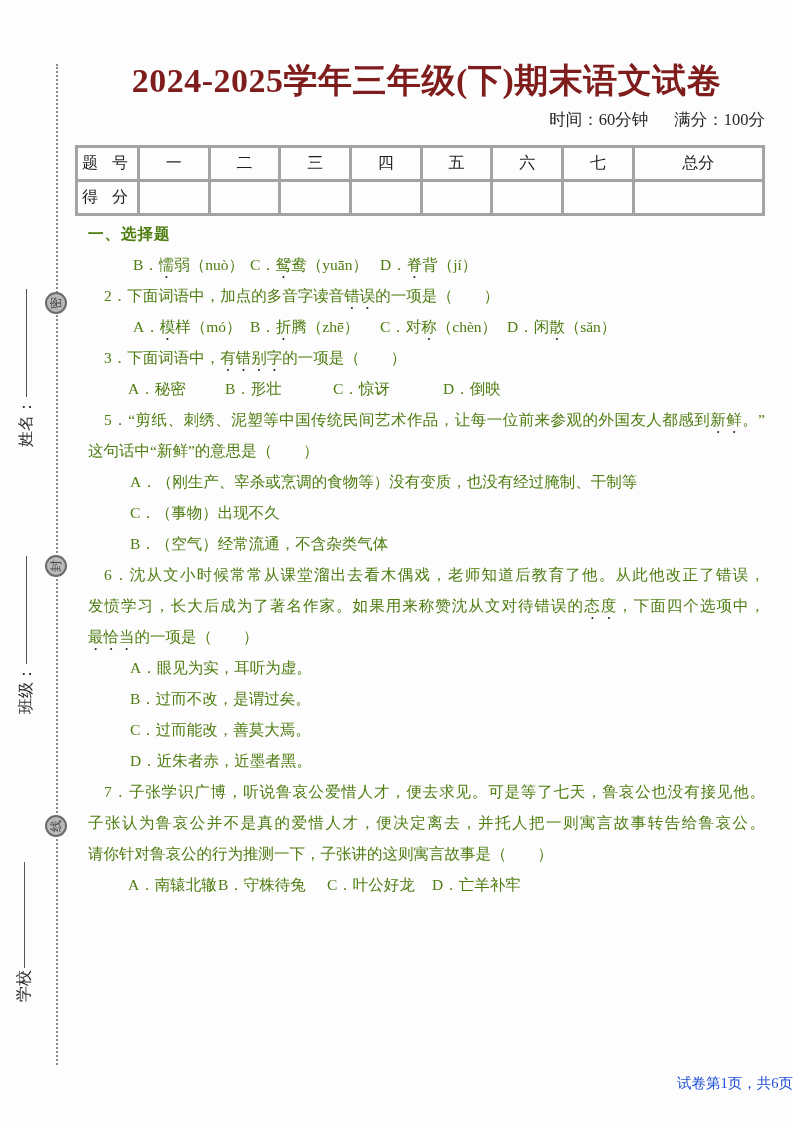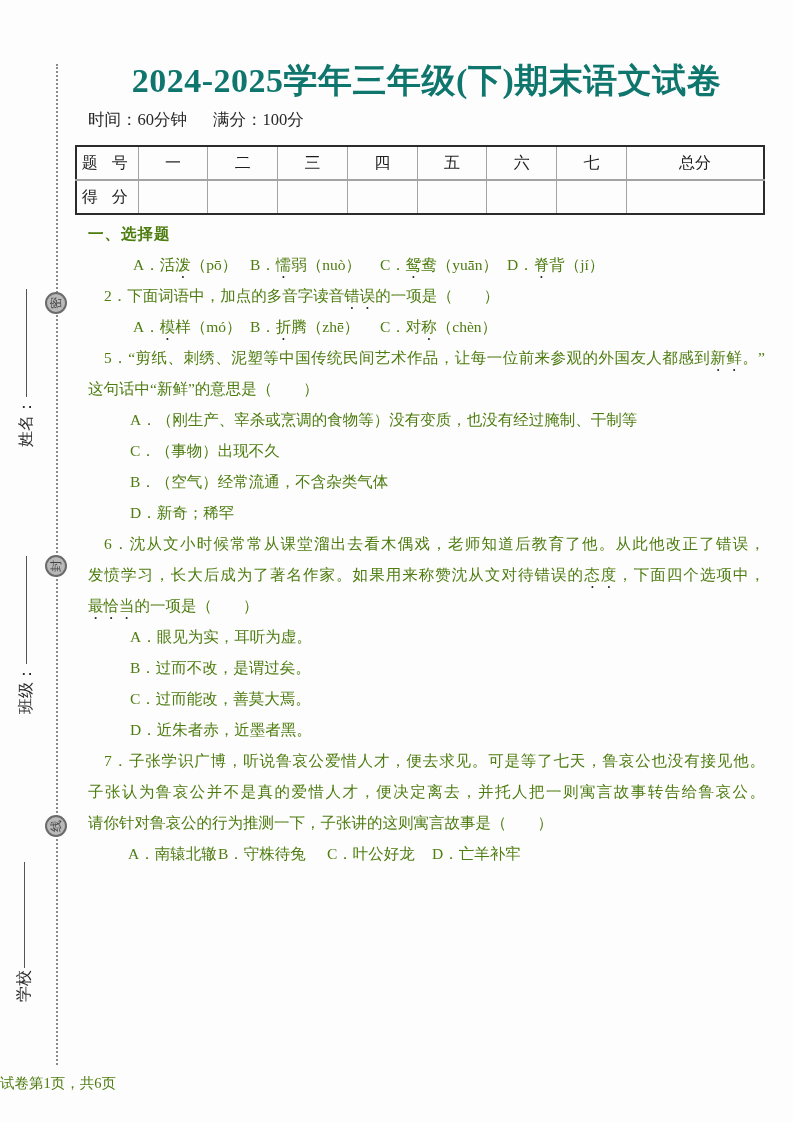--- a/index.html
+++ b/index.html
@@ -39,37 +39,37 @@
   .rot-label .blank-line {
     display: inline-block; height: 0;
     border-bottom: 1.5px solid #555;
     margin-left: 2px;
   }
 
   
   .title {
     position: absolute; top: 58px; left: 88px; width: 677px;
     text-align: center;
-    font-size: 34px; font-weight: bold; color: #0f766e;
+    font-size: 34px; font-weight: bold; color: #7f1d1d;
     letter-spacing: 0.5px;
   }
   .info-line {
     position: absolute; top: 109px; left: 88px; width: 677px;
-    text-align: left; font-size: 16.5px; color: #262626;
+    text-align: right; font-size: 16.5px; color: #262626;
   }
   .info-line .gap { display: inline-block; width: 26px; }
 
   
   .score-table {
     position: absolute; top: 145px; left: 75px; width: 690px;
     border-collapse: collapse;
     font-size: 16px;
   }
   .score-table th, .score-table td {
-    border: 1px solid #a3a3a3;
+    border: 3px solid #a3a3a3;
     height: 34px; text-align: center;
     font-weight: normal; color: #1e1e1e;
   }
   .score-table { border: 2px solid #2b2b2b; }
   .score-table tr:first-child th { border-bottom-width: 2px; }
   .score-table .label-cell { width: 62px; letter-spacing: 5px; }
 
   
   .main {
     position: absolute; top: 218px; left: 88px; width: 677px;
@@ -89,21 +89,21 @@
   .em {
     -webkit-text-emphasis: filled dot #1f1f1f;
     text-emphasis: filled dot #1f1f1f;
     -webkit-text-emphasis-position: under;
     text-emphasis-position: under right;
   }
 
   
   .footer {
     position: absolute; top: 1074px; left: 0; width: 100%;
-    text-align: left; font-size: 14.5px; color: #4d7c0f;
+    text-align: right; font-size: 14.5px; color: #1d4ed8;
   }
 </style>
 </head>
 <body>
 
 <div class="page">
 
   <div class="seal-dash"></div>
   <div class="stamp" style="top:292px"><span>密</span></div>
   <div class="stamp" style="top:555px"><span>封</span></div>
@@ -152,45 +152,53 @@
       <td></td>
     </tr>
   </tbody>
     </table>
 
   <div class="main">
     <div class="line sec-title">一、选择题</div>
 
     <div>
       <div class="line opts opts-a">
-        <span><span>A．活</span><span class="em">泼</span><span>（pō）</span></span>
         <span><span>B．</span><span class="em">懦</span><span>弱（nuò）</span></span>
         <span><span>C．</span><span class="em">鸳</span><span>鸯（yuān）</span></span>
         <span><span>D．</span><span class="em">脊</span><span>背（jí）</span></span>
       </div>
     </div>
 
     <div>
       <div class="line q-text"><span>2．下面词语中，加点的多音字读音</span><span class="em">错误</span><span>的一项是（　　）</span></div>
       <div class="line opts opts-a">
         <span><span>A．</span><span class="em">模</span><span>样（mó）</span></span>
         <span><span>B．</span><span class="em">折</span><span>腾（zhē）</span></span>
         <span><span>C．对</span><span class="em">称</span><span>（chèn）</span></span>
-      </div>
-    </div>
-
+        <span><span>D．闲</span><span class="em">散</span><span>（sǎn）</span></span>
+      </div>
+    </div>
+
+    <div>
+      <div class="line q-text"><span>3．下面词语中，</span><span class="em">有错别字</span><span>的一项是（　　）</span></div>
+      <div class="line opts opts-b">
+        <span><span>A．秘密</span></span>
+        <span><span>B．形壮</span></span>
+        <span><span>C．惊讶</span></span>
+        <span><span>D．倒映</span></span>
+      </div>
+    </div>
 
 
     <div>
       <div class="line q-text fill"><span>5．“剪纸、刺绣、泥塑等中国传统民间艺术作品，让每一位前来参观的外国友人都感到</span><span class="em">新鲜</span><span>。”</span></div>
       <div class="line q-text noindent"><span>这句话中“新鲜”的意思是（　　）</span></div>
       <div class="line opt-stack"><span>A．（刚生产、宰杀或烹调的食物等）没有变质，也没有经过腌制、干制等</span></div>
       <div class="line opt-stack"><span>C．（事物）出现不久</span></div>
       <div class="line opt-stack"><span>B．（空气）经常流通，不含杂类气体</span></div>
-      <div class="line opt-stack"><span>D．新奇；稀罕</span></div>
     </div>
 
     <div>
       <div class="line q-text fill"><span>6．沈从文小时候常常从课堂溜出去看木偶戏，老师知道后教育了他。从此他改正了错误，</span></div>
       <div class="line q-text noindent fill"><span>发愤学习，长大后成为了著名作家。如果用来称赞沈从文对待错误的</span><span class="em">态度</span><span>，下面四个选项中，</span></div>
       <div class="line q-text noindent"><span class="em">最恰当</span><span>的一项是（　　）</span></div>
       <div class="line opt-stack"><span>A．眼见为实，耳听为虚。</span></div>
       <div class="line opt-stack"><span>B．过而不改，是谓过矣。</span></div>
       <div class="line opt-stack"><span>C．过而能改，善莫大焉。</span></div>
       <div class="line opt-stack"><span>D．近朱者赤，近墨者黑。</span></div>

